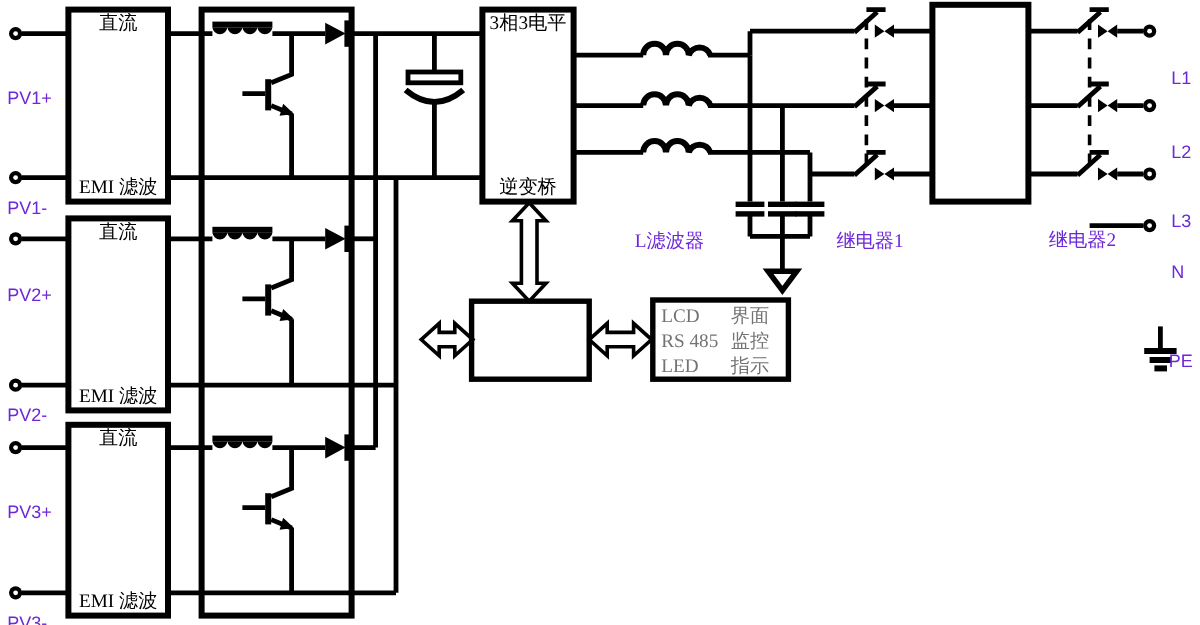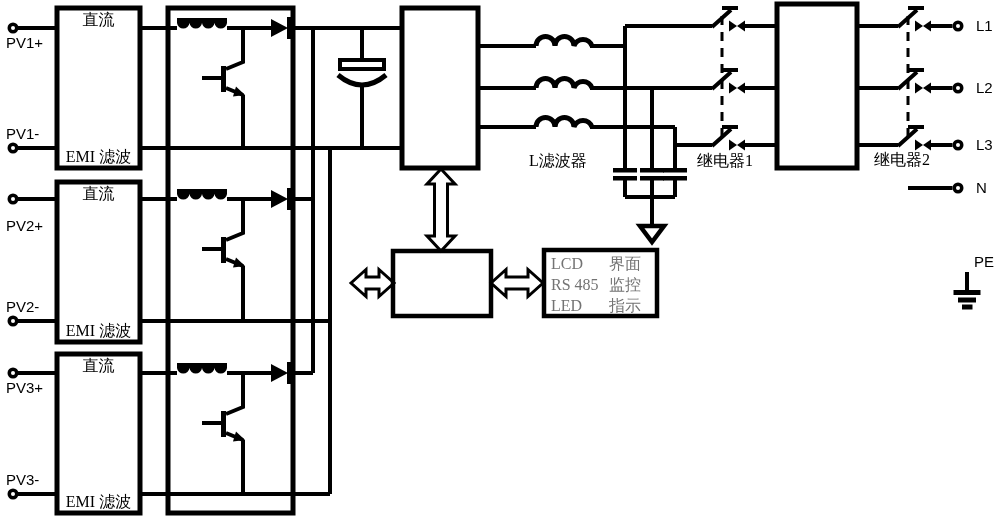--- a/index.html
+++ b/index.html
@@ -1,21 +1,21 @@
 <!DOCTYPE html>
 <html><head>
 <meta charset="utf-8">
 <style>
   html,body{margin:0;padding:0;background:#fff;}
   #canvas{
     position:relative;width:1000px;height:521px;background:#ffffff;
     font-family:"Liberation Sans",sans-serif;overflow:hidden;
   }
   #canvas svg{position:absolute;left:0;top:0;}
-  .lbl{position:absolute;color:#000000;white-space:nowrap;}
+  .lbl{position:absolute;color:#6d28d9;white-space:nowrap;margin-top:40px;}
   .lat{font-family:"Liberation Sans",sans-serif;font-size:15px;}
   .cn{font-family:"Liberation Serif",serif;font-size:16px;}
   .boxlabel{
     position:absolute;display:flex;flex-direction:column;align-items:center;
     justify-content:space-between;text-align:center;color:#000;
     font-family:"Liberation Serif",serif;font-size:16px;line-height:1.45;
   }
   .hmi-grid{
     position:absolute;display:grid;grid-template-columns:58px auto;
     font-family:"Liberation Serif",serif;font-size:16px;line-height:1.30;color:#737373;
@@ -192,38 +192,42 @@
 
     <path fill="#fff" stroke-width="3" d="M441 169 L455 184 L447.5 184 L447.5 236 L455 236 L441 251 L427 236 L434.5 236 L434.5 184 L427 184 Z"></path>
     <path fill="#fff" stroke-width="3" d="M351 283 L366 269.5 L366 277 L379 277 L379 269.5 L394 283 L379 296.5 L379 289 L366 289 L366 296.5 Z"></path>
     <path fill="#fff" stroke-width="3" d="M491 283 L506 269.5 L506 277 L528 277 L528 269.5 L543 283 L528 296.5 L528 289 L506 289 L506 296.5 Z"></path>
     <rect x="393" y="251" width="98" height="65" stroke-width="4.5"></rect>
     <rect x="544" y="250" width="113" height="66" stroke-width="4.5"></rect>
   </svg>
 
   <span class="lbl lat" style="left:6px;top:34px">PV1+</span>
   <span class="lbl lat" style="left:6px;top:125px">PV1-</span>
-  <span class="lbl lat" style="left:6px;top:217px">PV2+</span>
+  <span class="lbl lat" style="left:6px;top:198px">PV2+</span>
   <span class="lbl lat" style="left:6px;top:298px">PV2-</span>
   <span class="lbl lat" style="left:6px;top:379px">PV3+</span>
   <span class="lbl lat" style="left:6px;top:471px">PV3-</span>
 
   <div class="boxlabel" style="left:57px;top:8px;width:83px;height:160px">
     <span>直流</span>
       <span>EMI 滤波</span>
   </div>
   <div class="boxlabel" style="left:57px;top:182px;width:83px;height:160px">
     <span>直流</span>
       <span>EMI 滤波</span>
   </div>
   <div class="boxlabel" style="left:57px;top:354px;width:83px;height:159px">
     <span>直流</span>
       <span>EMI 滤波</span>
   </div>
 
+  <div class="boxlabel" style="left:402px;top:8px;width:76px;height:160px">
+    <span>3相3电平</span>
+      <span>逆变桥</span>
+  </div>
 
   <span class="lbl cn" style="left:529px;top:151px">L滤波器</span>
   <span class="lbl cn" style="left:697px;top:151px">继电器1</span>
   <span class="lbl cn" style="left:874px;top:150px">继电器2</span>
 
 
   <span class="lbl lat" style="left:976px;top:17px">L1</span>
   <span class="lbl lat" style="left:976px;top:79px">L2</span>
   <span class="lbl lat" style="left:976px;top:136px">L3</span>
   <span class="lbl lat" style="left:976px;top:179px">N</span>

